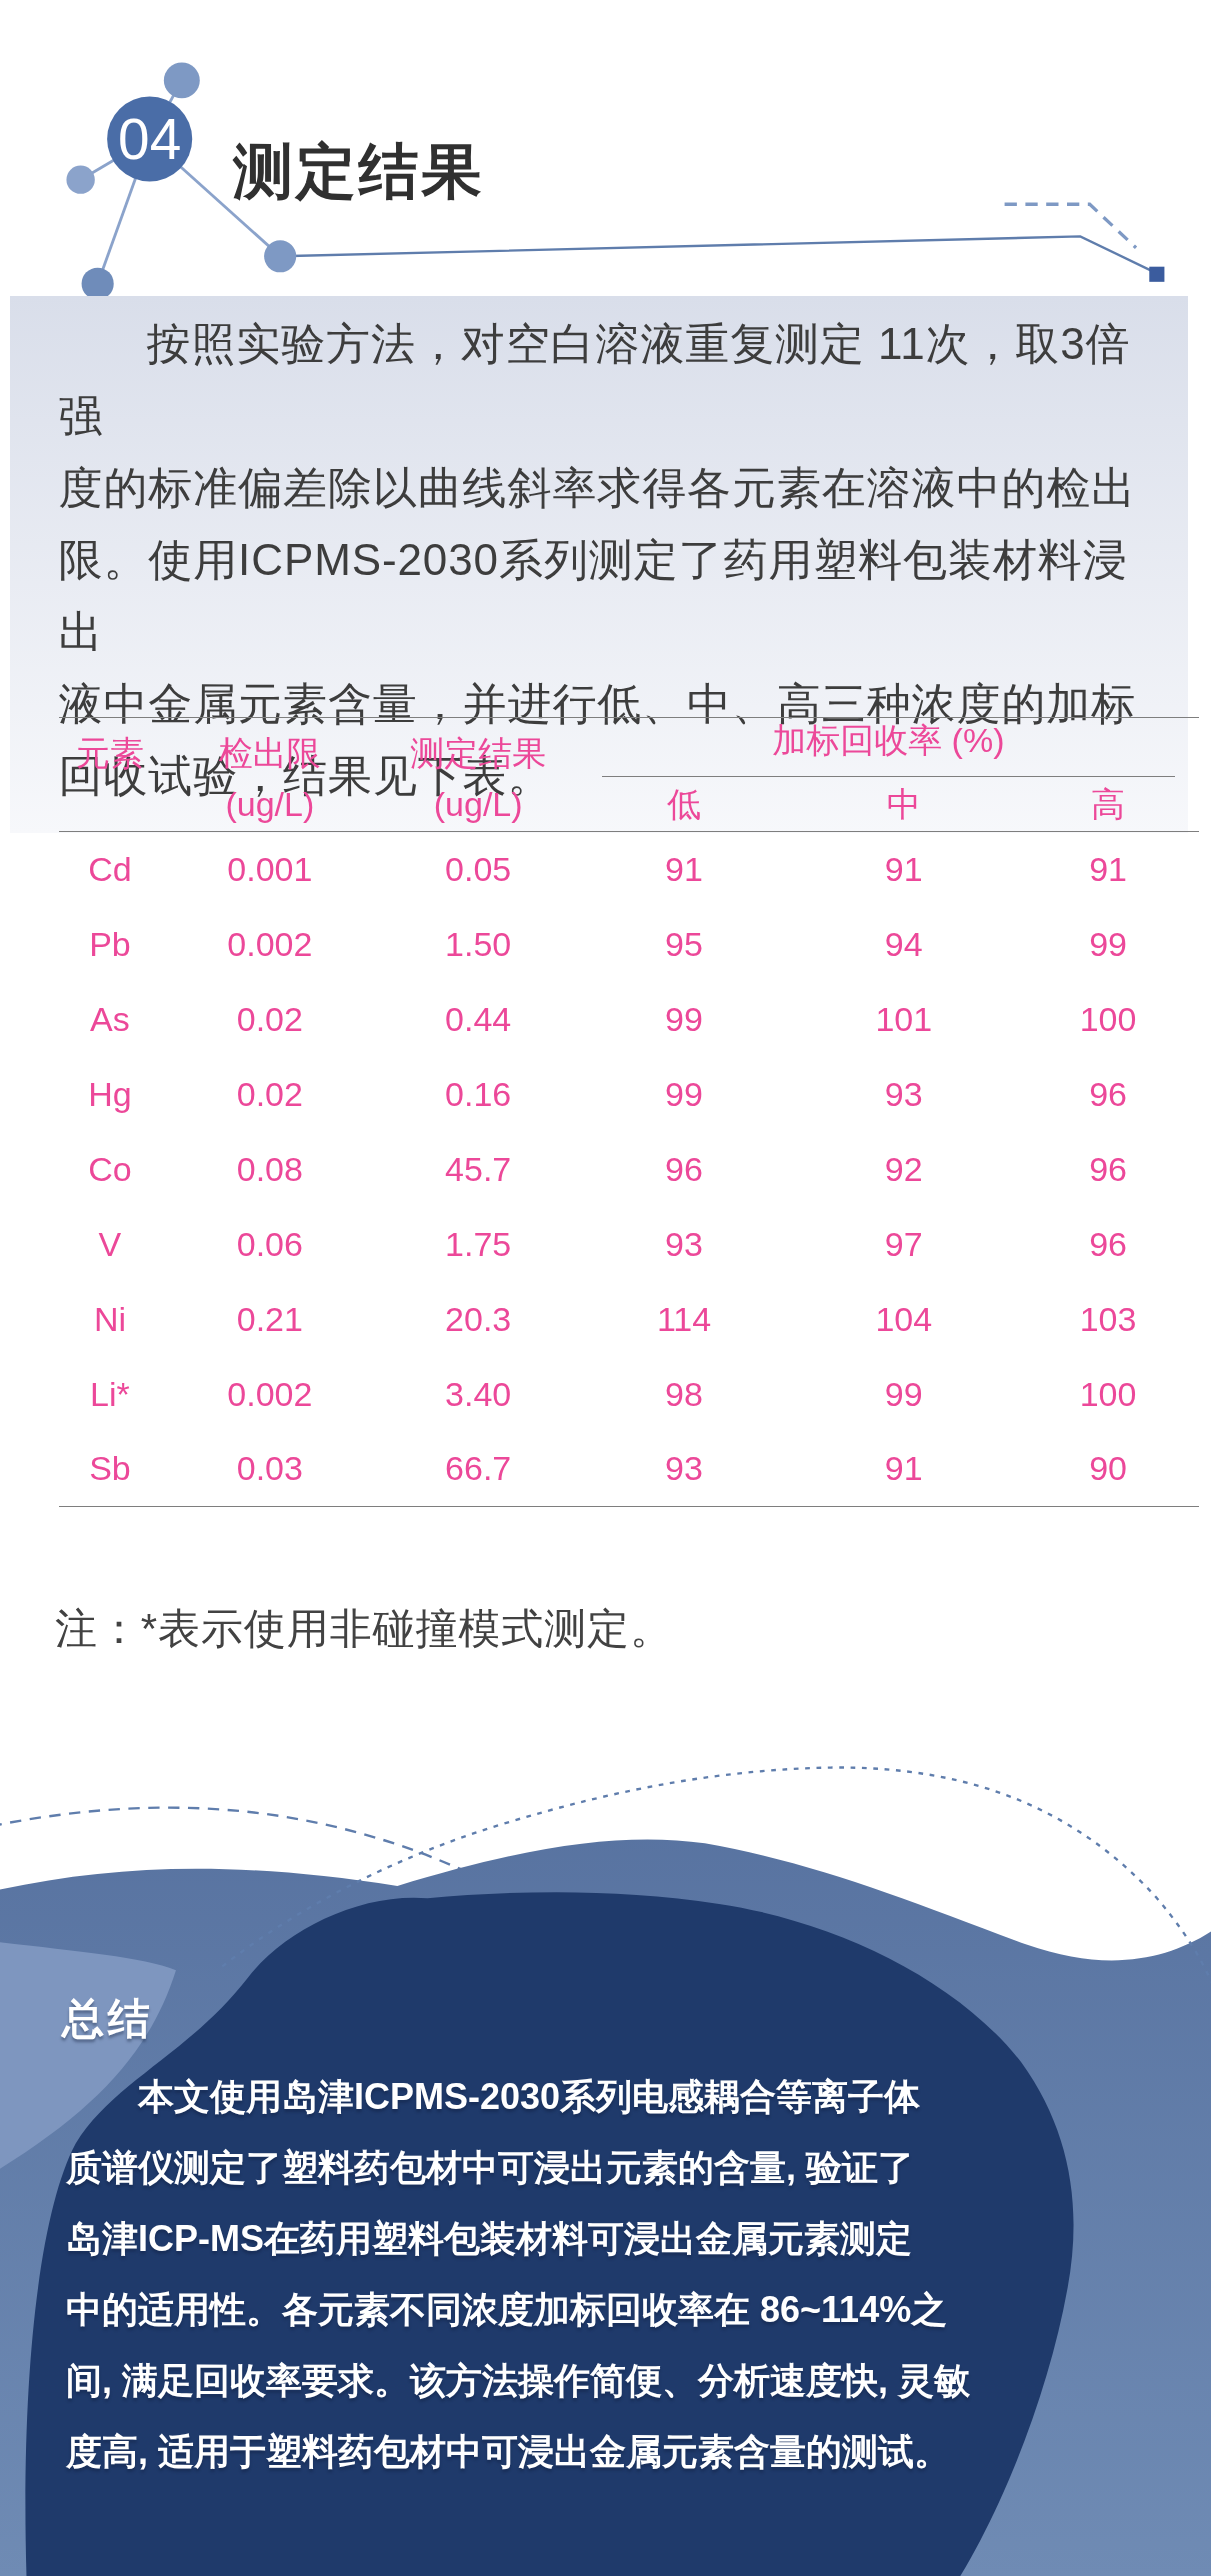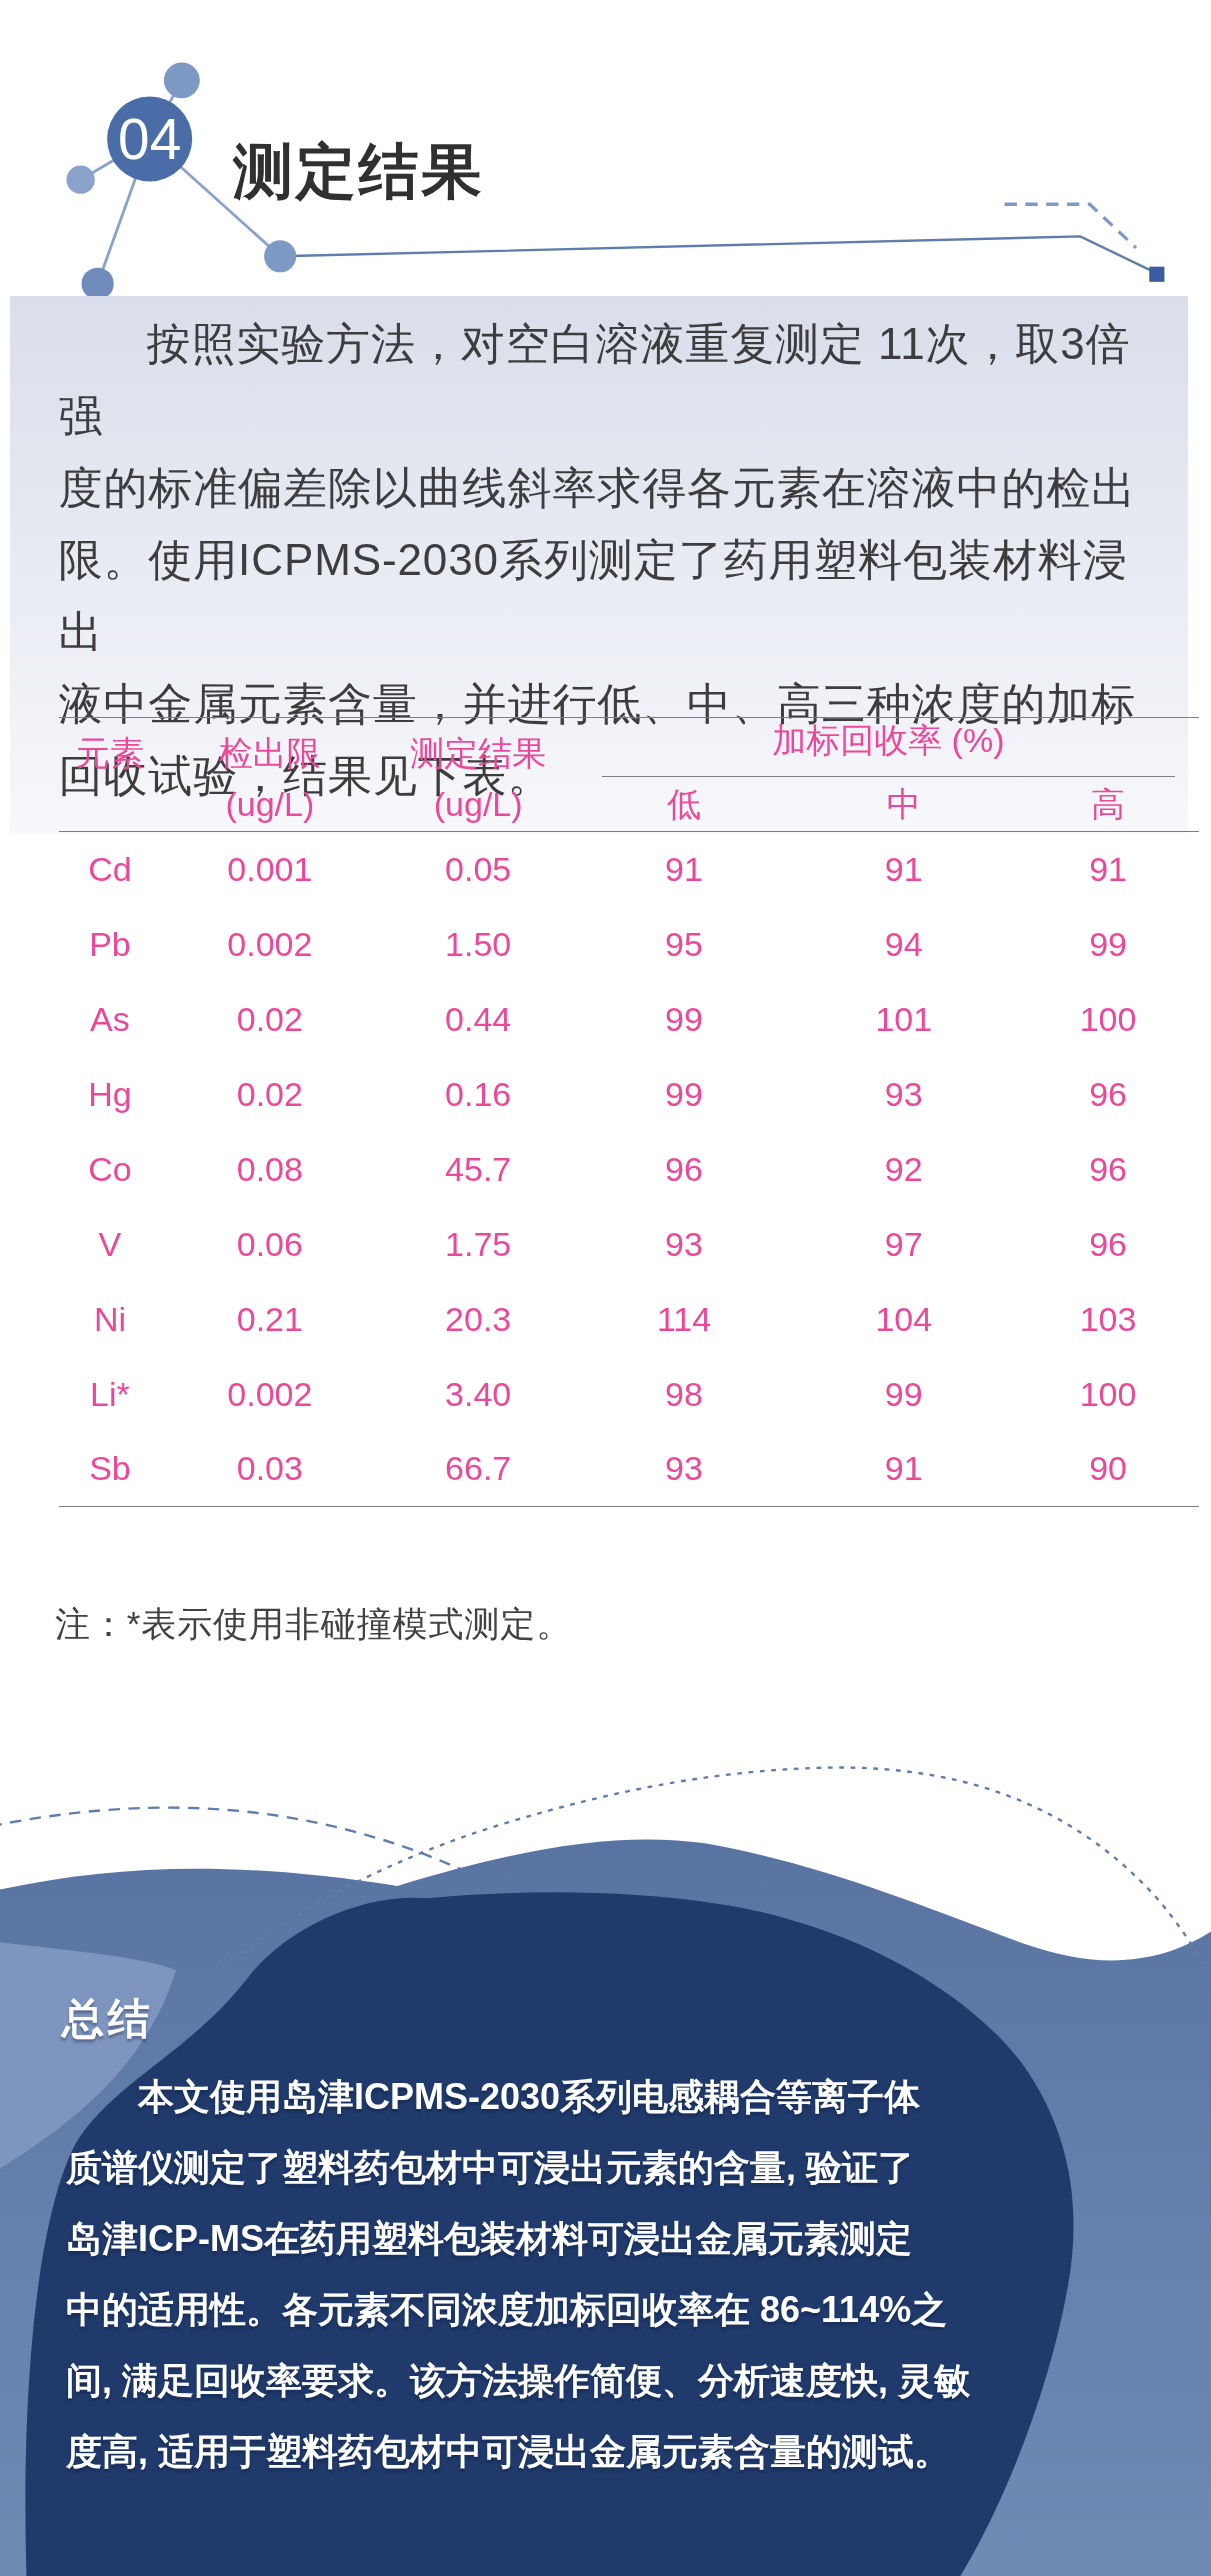--- a/index.html
+++ b/index.html
@@ -54,21 +54,21 @@
     font-size:34px;color:#ec4899;
   }
   .results-table th{font-weight:400;}
   .results-table thead tr.h1 th{border-top:1.9px solid var(--rule,#7e7e7e);height:61px;vertical-align:bottom;padding-bottom:1.9px;}
   .results-table thead tr.h2 th{height:53px;vertical-align:middle;border-bottom:1.9px solid var(--rule,#7e7e7e);}
   .results-table th,.results-table td{text-align:center;}
   .results-table th.recovery div{margin:0 24px;padding-bottom:11.4px;border-bottom:1.9px solid var(--rule,#7e7e7e);}
   .results-table tbody td{height:75px;}
   .results-table tbody tr:last-child td{border-bottom:1.9px solid var(--rule,#7e7e7e);}
 
-  .note-text{left:55px;top:1601px;font-size:35px;color:#424242;letter-spacing:0.9px;}
+  .note-text{left:55px;top:1601px;font-size:42px;color:#424242;letter-spacing:0.9px;}
 
   
   #bottom-graphic{left:0;top:1760px;width:1211px;height:816px;}
   .summary-title{
     left:62px;top:1991px;
     font-size:42px;font-weight:700;color:#ffffff;letter-spacing:3.8px;
     text-shadow:0 2.8px 2.8px rgba(10,20,45,.35);
   }
   .summary-text{
     left:66px;top:2061px;width:1090px;

